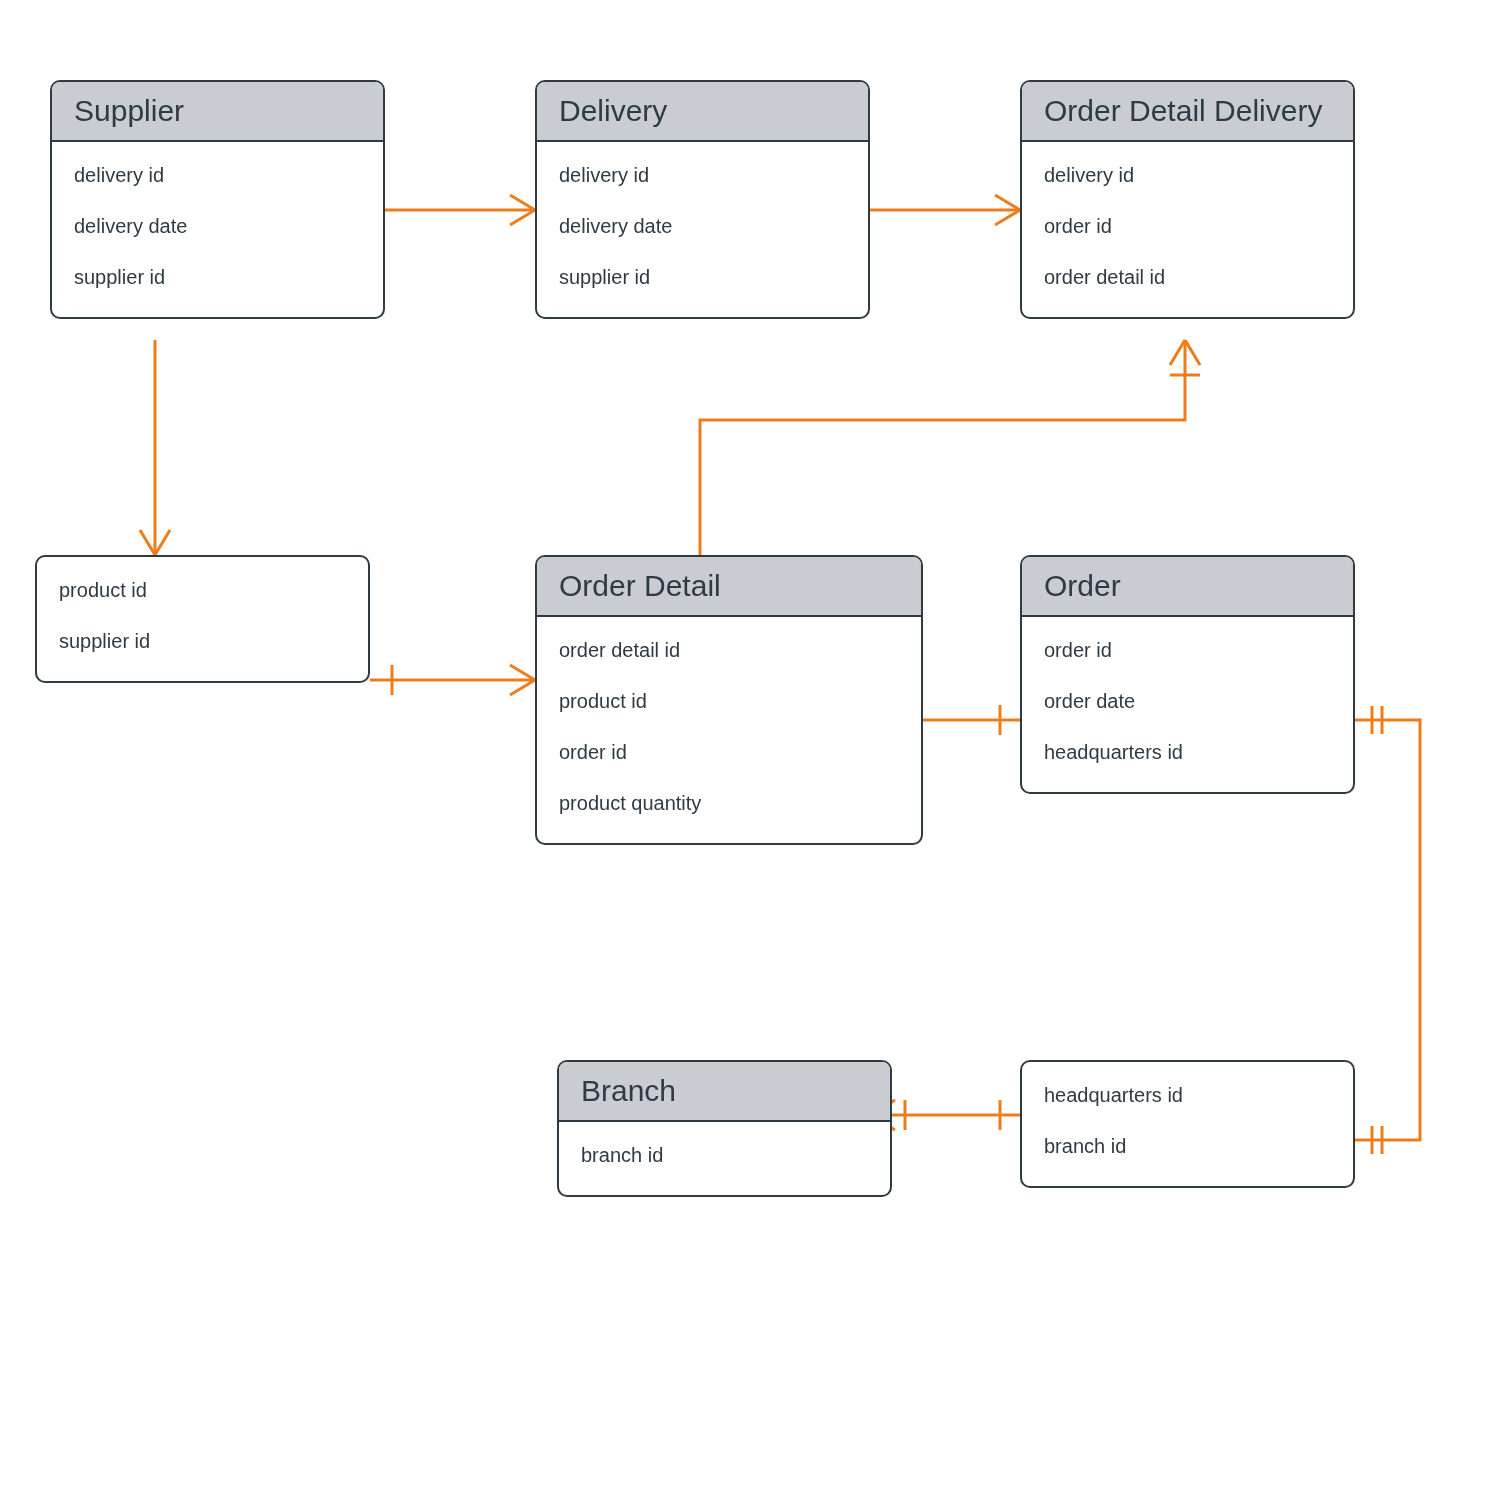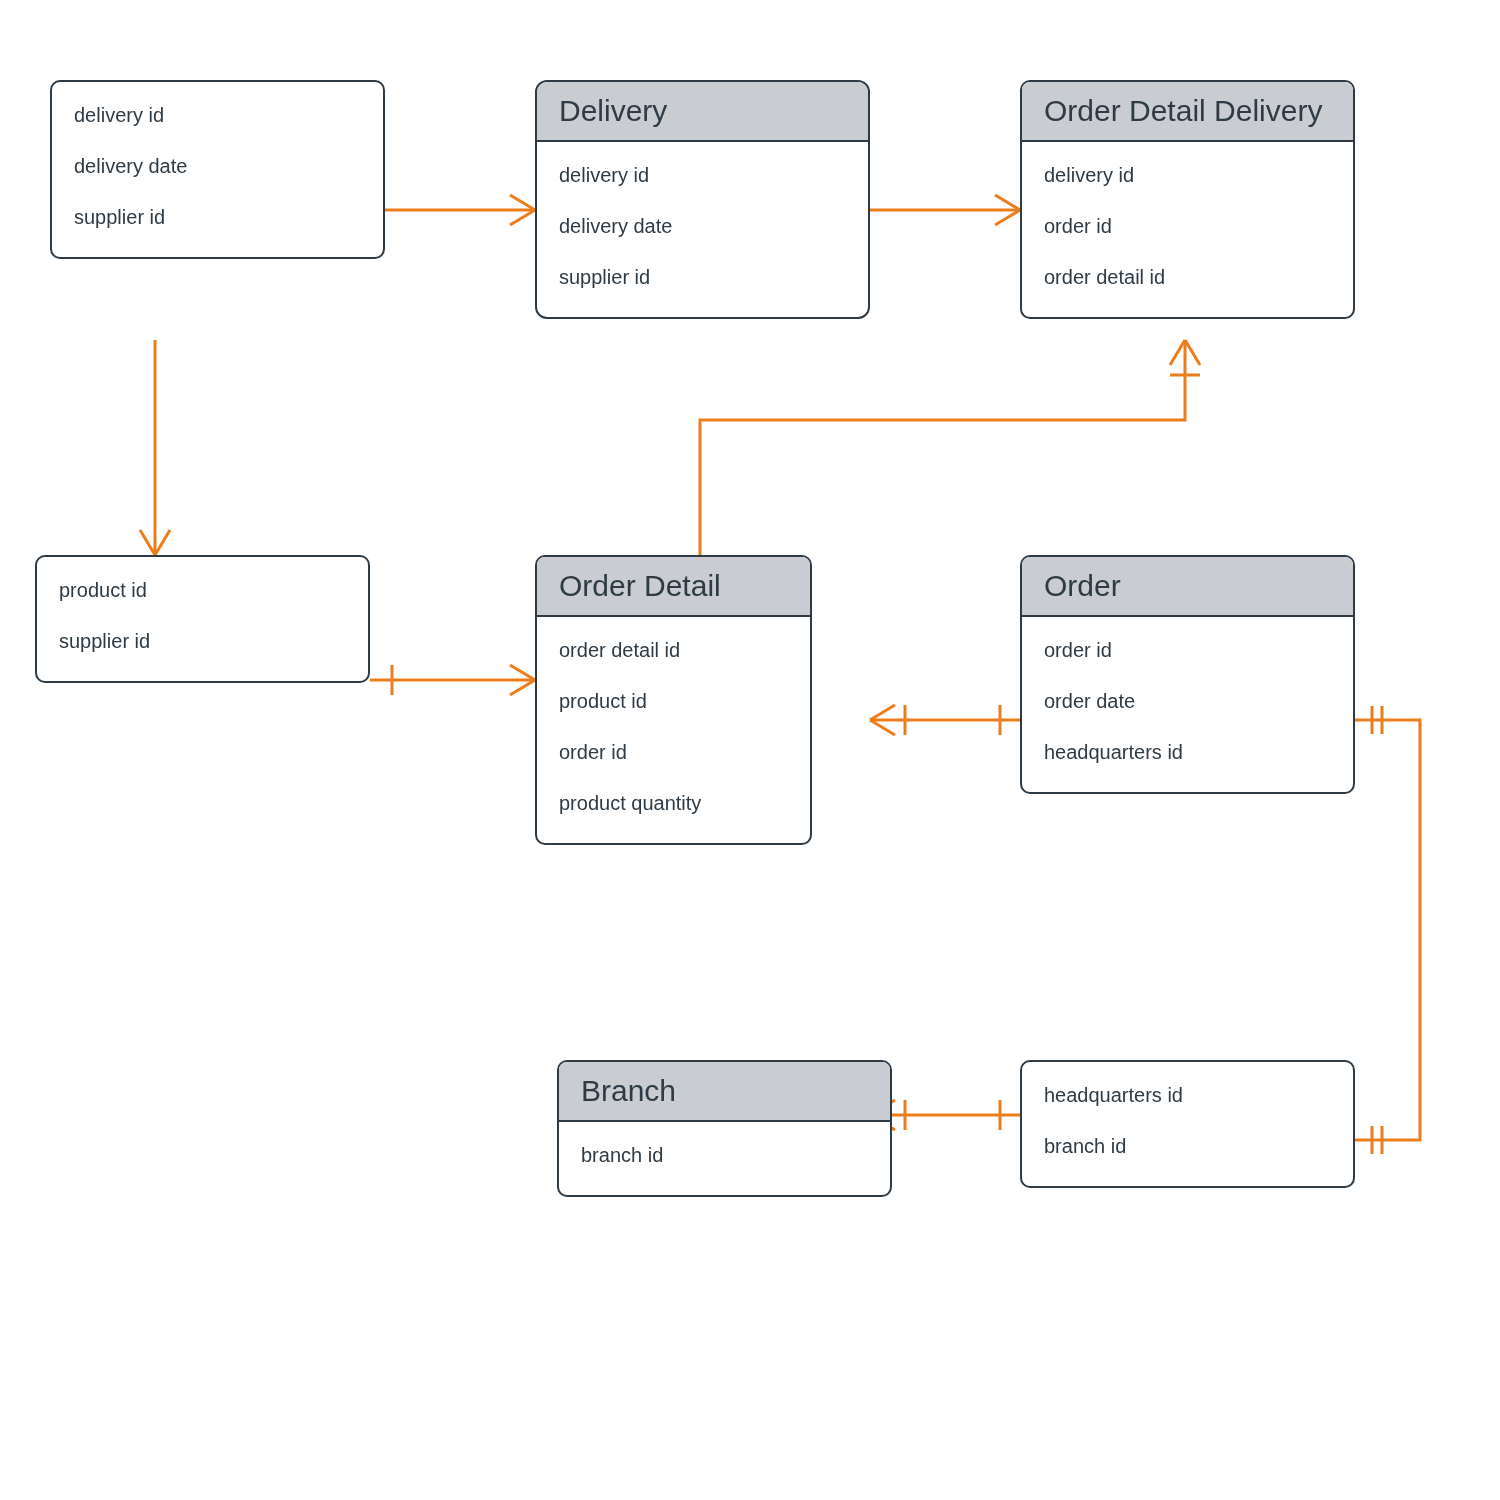--- a/index.html
+++ b/index.html
@@ -102,28 +102,29 @@
       <line x1="870" y1="1115" x2="895" y2="1100"></line>
       <line x1="870" y1="1115" x2="895" y2="1130"></line>
       <line x1="905" y1="1100" x2="905" y2="1130"></line>
 
       <line x1="1000" y1="1100" x2="1000" y2="1130"></line>
 
     </g>
   </svg>
 
   <div class="entity" style="left:50px; top:80px; width:335px;">
+    <div class="title">Supplier</div>
     <div class="attrs">
       <div class="attr">delivery id</div>
       <div class="attr">delivery date</div>
       <div class="attr">supplier id</div>
     </div>
   </div>
 
-  <div class="entity" style="left:535px; top:80px; width:335px;border-radius:12px;">
+  <div class="entity" style="left:535px; top:80px; width:335px;">
     <div class="title">Delivery</div>
     <div class="attrs">
       <div class="attr">delivery id</div>
       <div class="attr">delivery date</div>
       <div class="attr">supplier id</div>
     </div>
   </div>
 
   <div class="entity" style="left:1020px; top:80px; width:335px;">
     <div class="title">Order Detail Delivery</div>
@@ -134,21 +135,21 @@
     </div>
   </div>
 
   <div class="entity" style="left:35px; top:555px; width:335px;">
     <div class="attrs">
       <div class="attr">product id</div>
       <div class="attr">supplier id</div>
     </div>
   </div>
 
-  <div class="entity" style="left:535px; top:555px; width:277px;">
+  <div class="entity" style="left:535px; top:555px; width:388px;">
     <div class="title">Order Detail</div>
     <div class="attrs">
       <div class="attr">order detail id</div>
       <div class="attr">product id</div>
       <div class="attr">order id</div>
       <div class="attr">product quantity</div>
     </div>
   </div>
 
   <div class="entity" style="left:1020px; top:555px; width:335px;">

